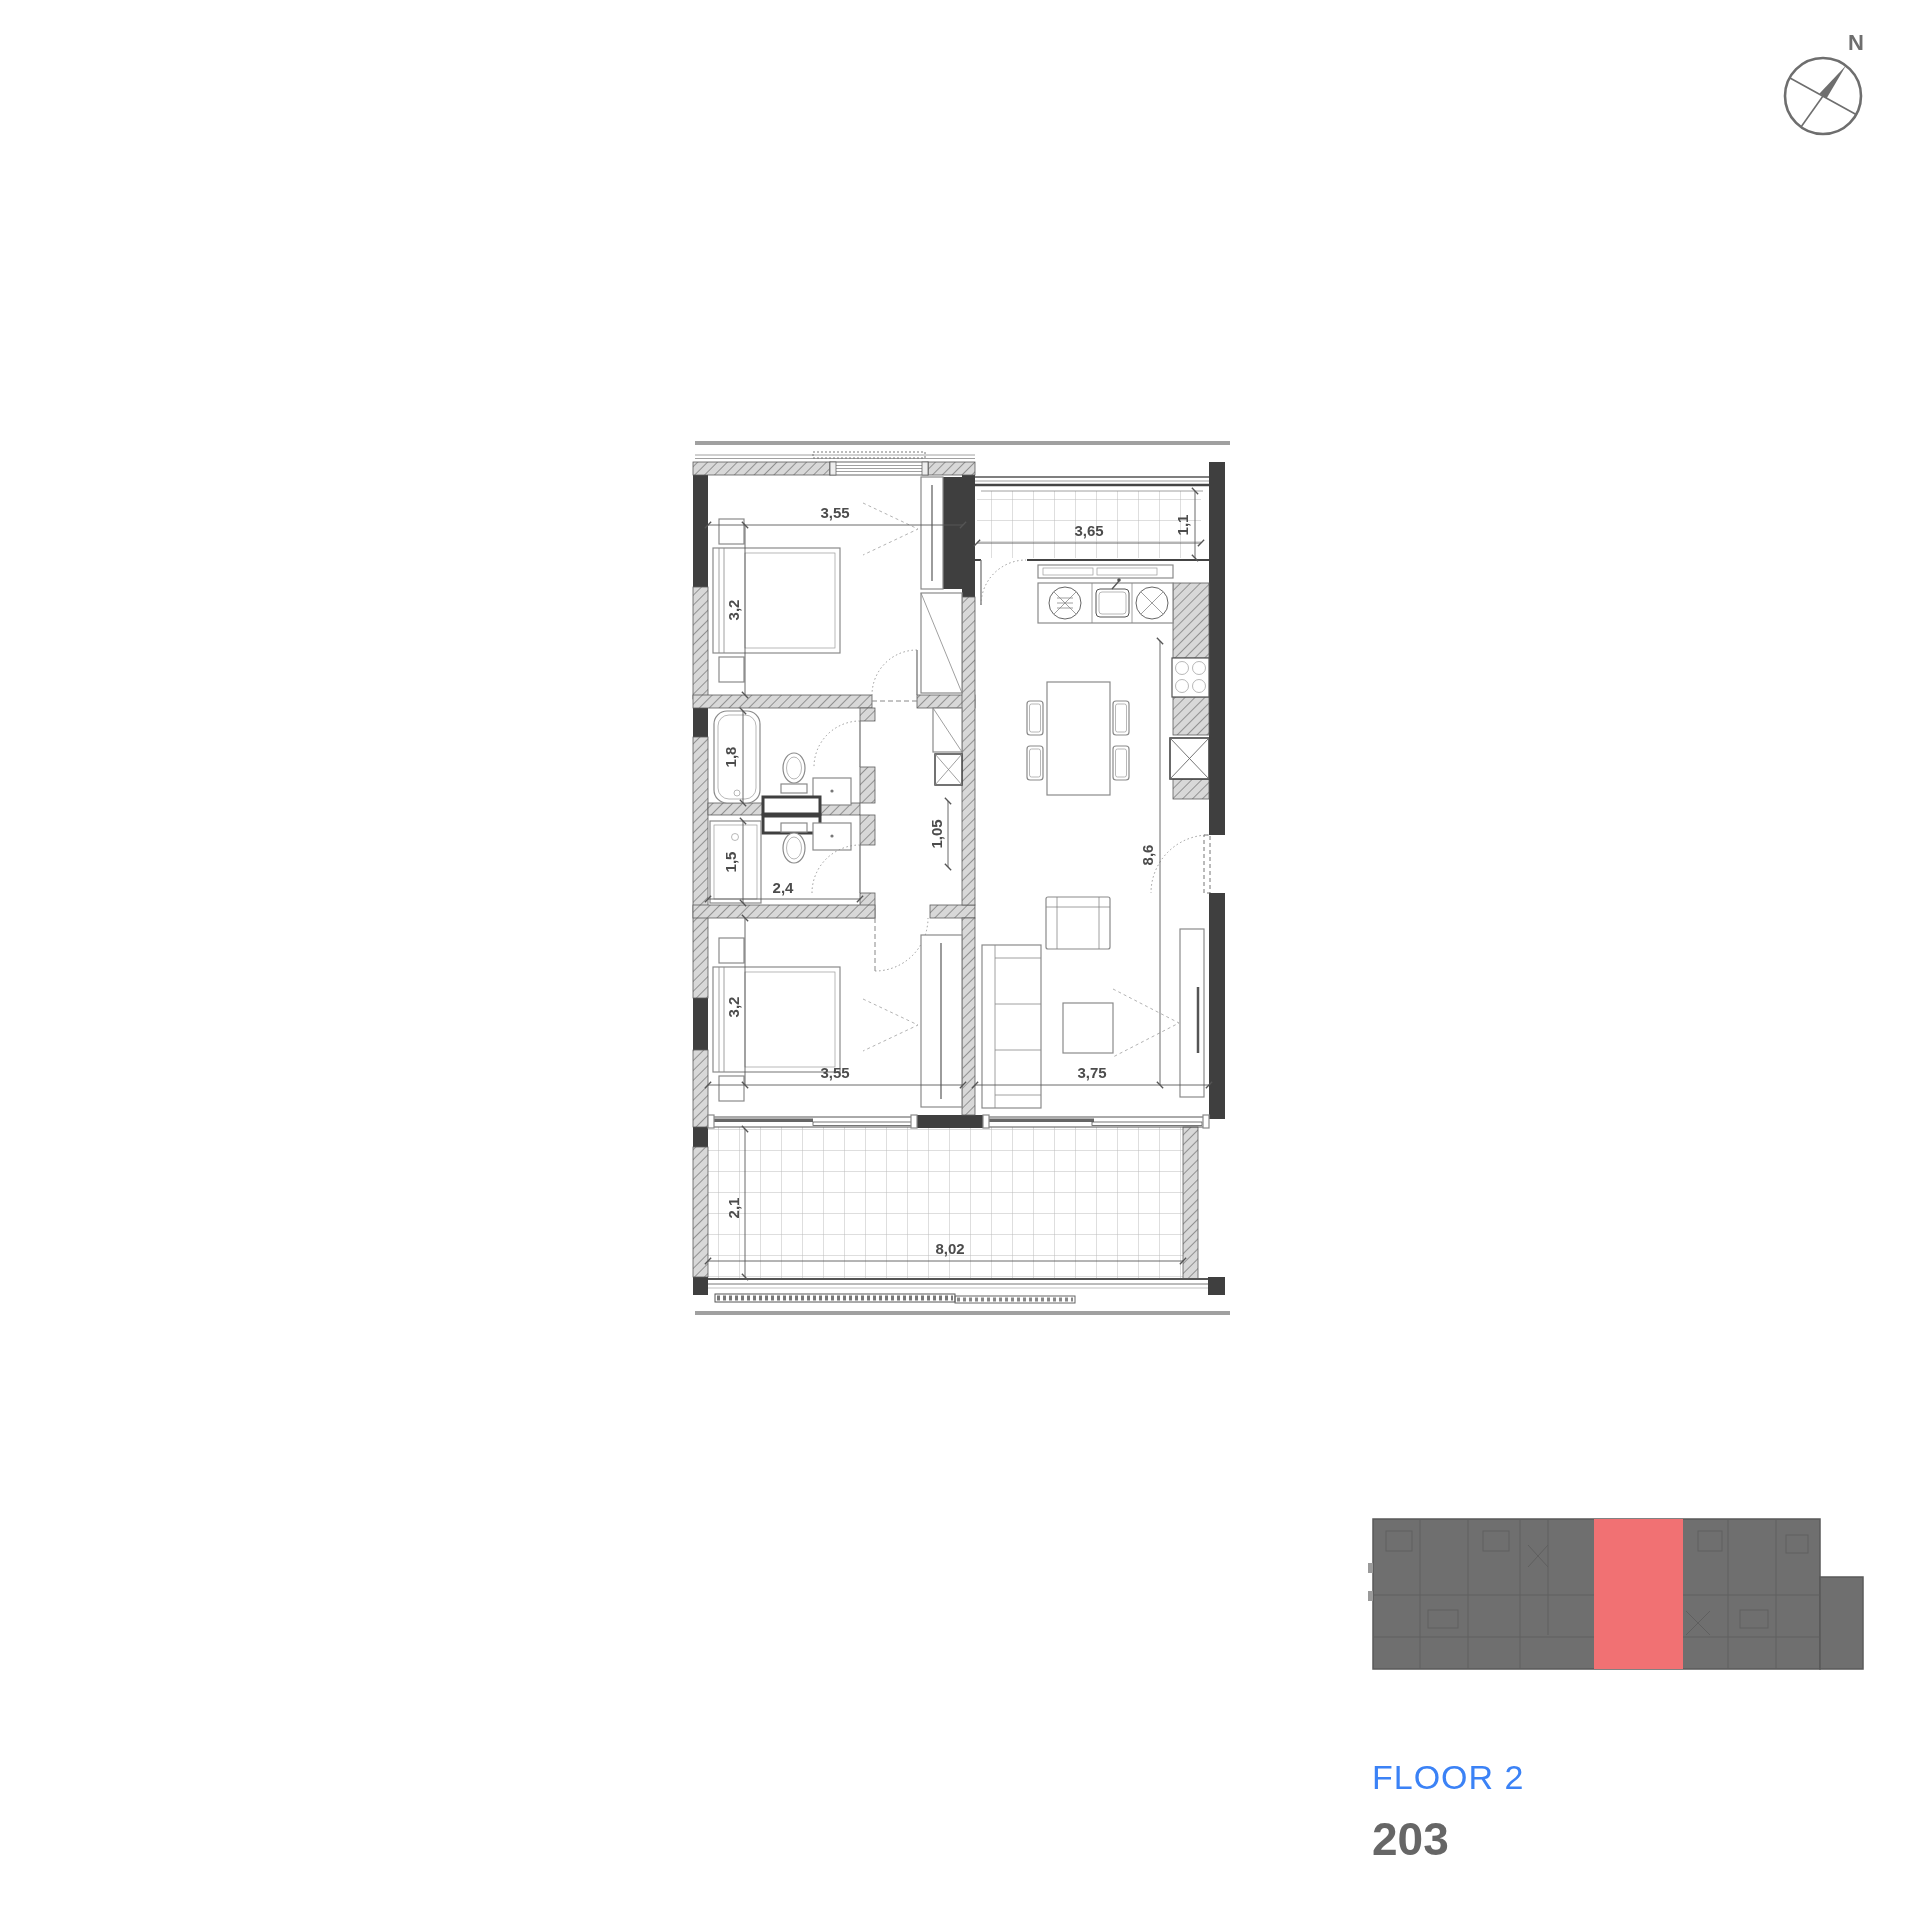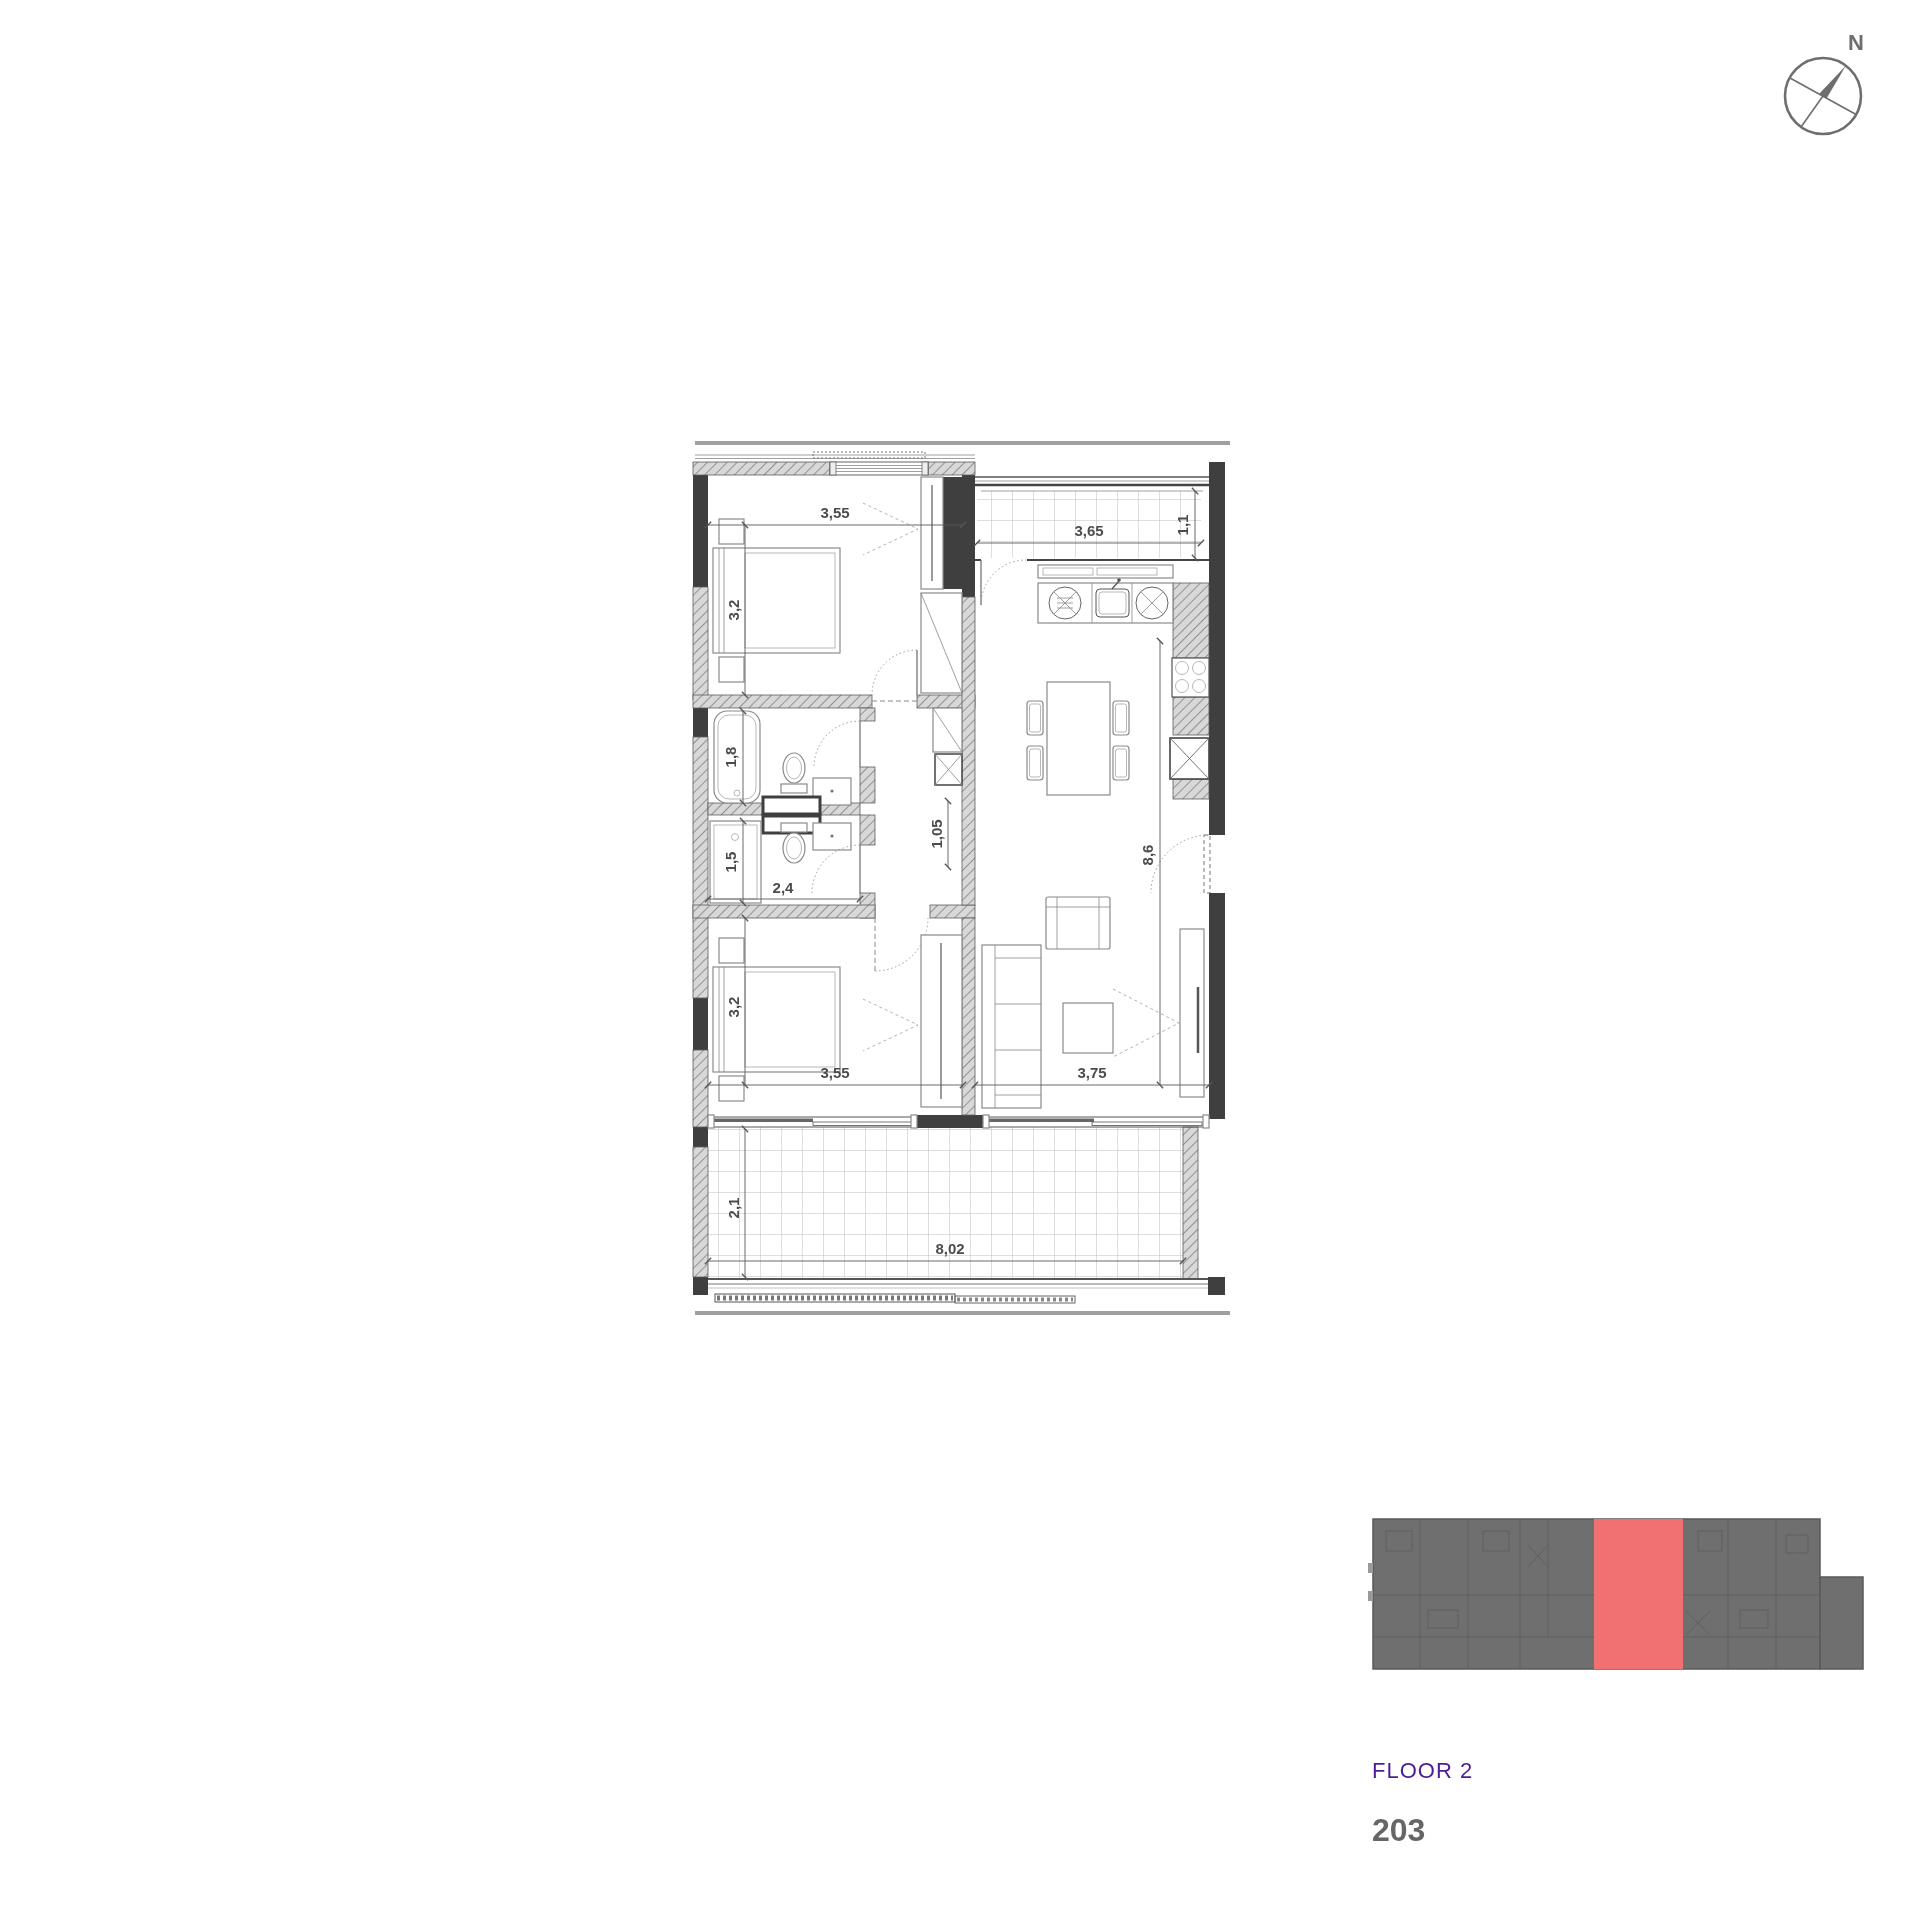--- a/index.html
+++ b/index.html
@@ -9,22 +9,22 @@
   svg text.north{font:700 22px "Liberation Sans", sans-serif;fill:#6e6e6e;}
   .wd{fill:#3f3f3f;stroke:none;}
   .wh{fill:url(#hatch);stroke:#5c5c5c;stroke-width:0.8;}
   .fur{fill:#ffffff;stroke:#8a8a8a;stroke-width:1.2;}
   .fur2{fill:none;stroke:#9a9a9a;stroke-width:0.7;}
   .thin{stroke:#888888;stroke-width:0.8;fill:none;}
   .dl{stroke:#5a5a5a;stroke-width:0.9;fill:none;marker-start:url(#tick);marker-end:url(#tick);}
   .arc{fill:none;stroke:#8f8f8f;stroke-width:0.9;stroke-dasharray:1.5 2.6;}
   .chev{fill:none;stroke:#9f9f9f;stroke-width:0.8;stroke-dasharray:3 3;}
   .leaf{stroke:#777777;stroke-width:1.3;fill:none;}
-  #floor-label{position:absolute;left:1372px;top:1758px;font-size:22px;letter-spacing:1px;color:#4c1d95;}
-  #unit-label{position:absolute;left:1372px;top:1812px;font-size:32px;font-weight:700;color:#666666;}
+  #floor-label{position:absolute;left:1372px;top:1758px;font-size:34px;letter-spacing:1px;color:#3b82f6;}
+  #unit-label{position:absolute;left:1372px;top:1812px;font-size:46px;font-weight:700;color:#666666;}
   .mm-line{stroke:#5e5e5e;stroke-width:1;fill:none;}
   .mm-box{stroke:#5e5e5e;stroke-width:1;fill:none;}
 </style>
 </head>
 <body>
 
 <div id="page">
 
   <svg viewBox="0 0 110 120" style="position:absolute;left:1768px;top:28px;width:110px;height:120px;">
     <circle cx="55" cy="68" r="38" fill="none" stroke="#6e6e6e" stroke-width="2.6"></circle>

